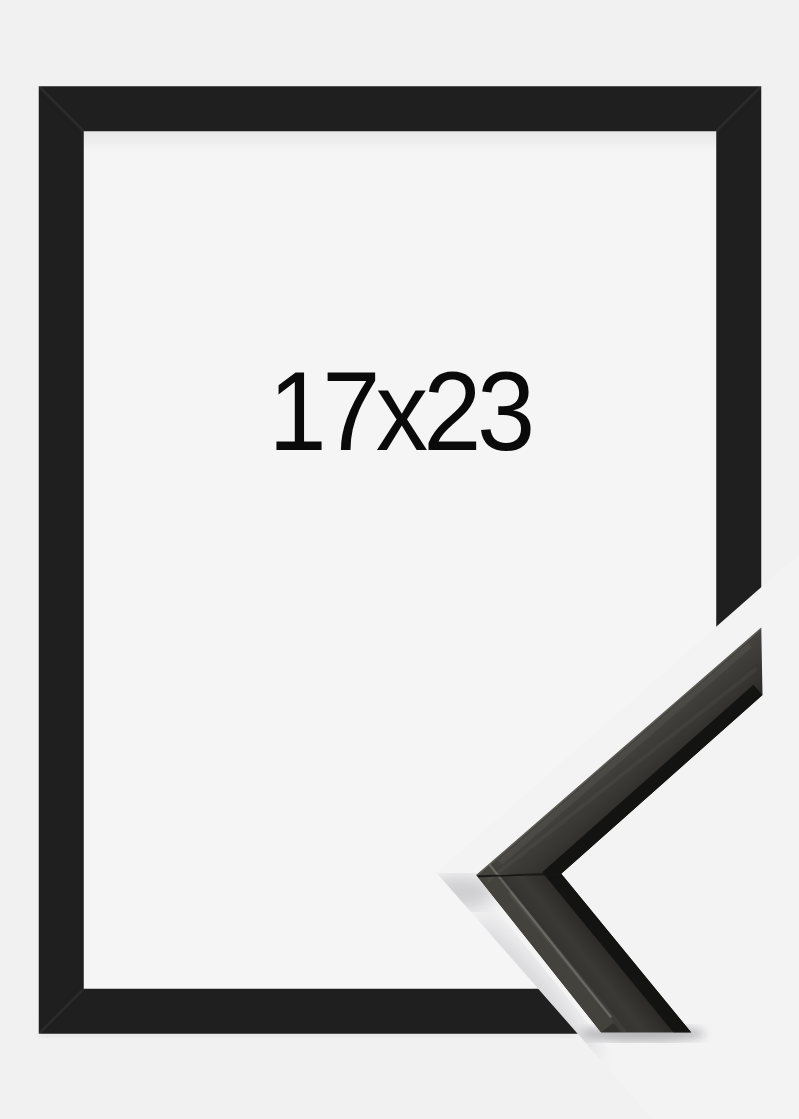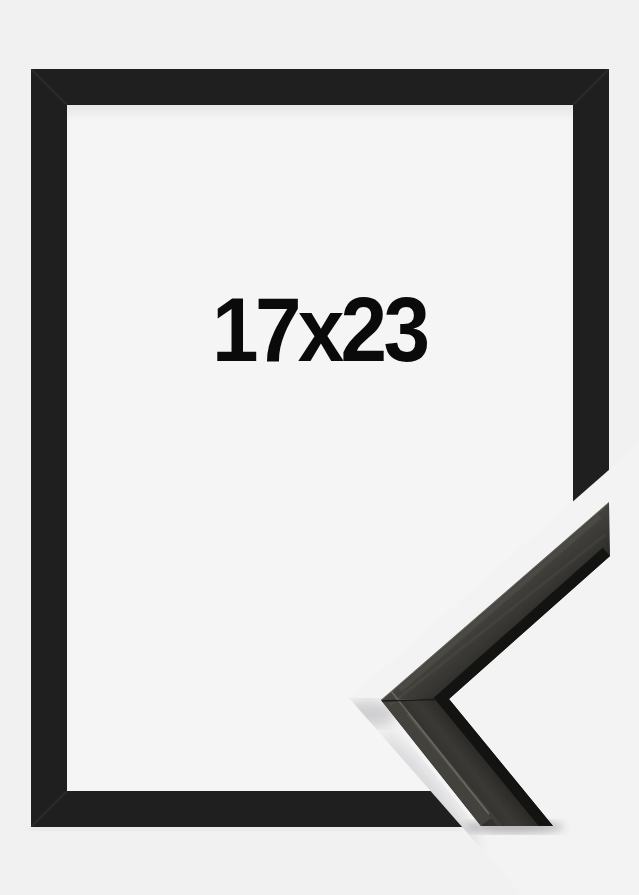--- a/index.html
+++ b/index.html
@@ -9,21 +9,21 @@
     overflow: hidden;
     font-family: "Liberation Sans", sans-serif;
   }
   .stage { position: relative; width: 639px; height: 895px; }
   .stage svg { position: absolute; left: 0; top: 0; display: block; }
   .size-label {
     position: absolute;
     left: 0; top: 285px; width: 639px;
     text-align: center;
     font-family: "Liberation Sans", sans-serif;
-    font-weight: bold;
+    font-weight: normal;
     font-size: 90px;
     line-height: 1;
     letter-spacing: -4px;
     color: var(--label, #0a0a0a);
     user-select: none;
   }
   .size-label .squeeze {
     display: inline-block;
     transform: scaleX(0.93);
     transform-origin: 50% 50%;

